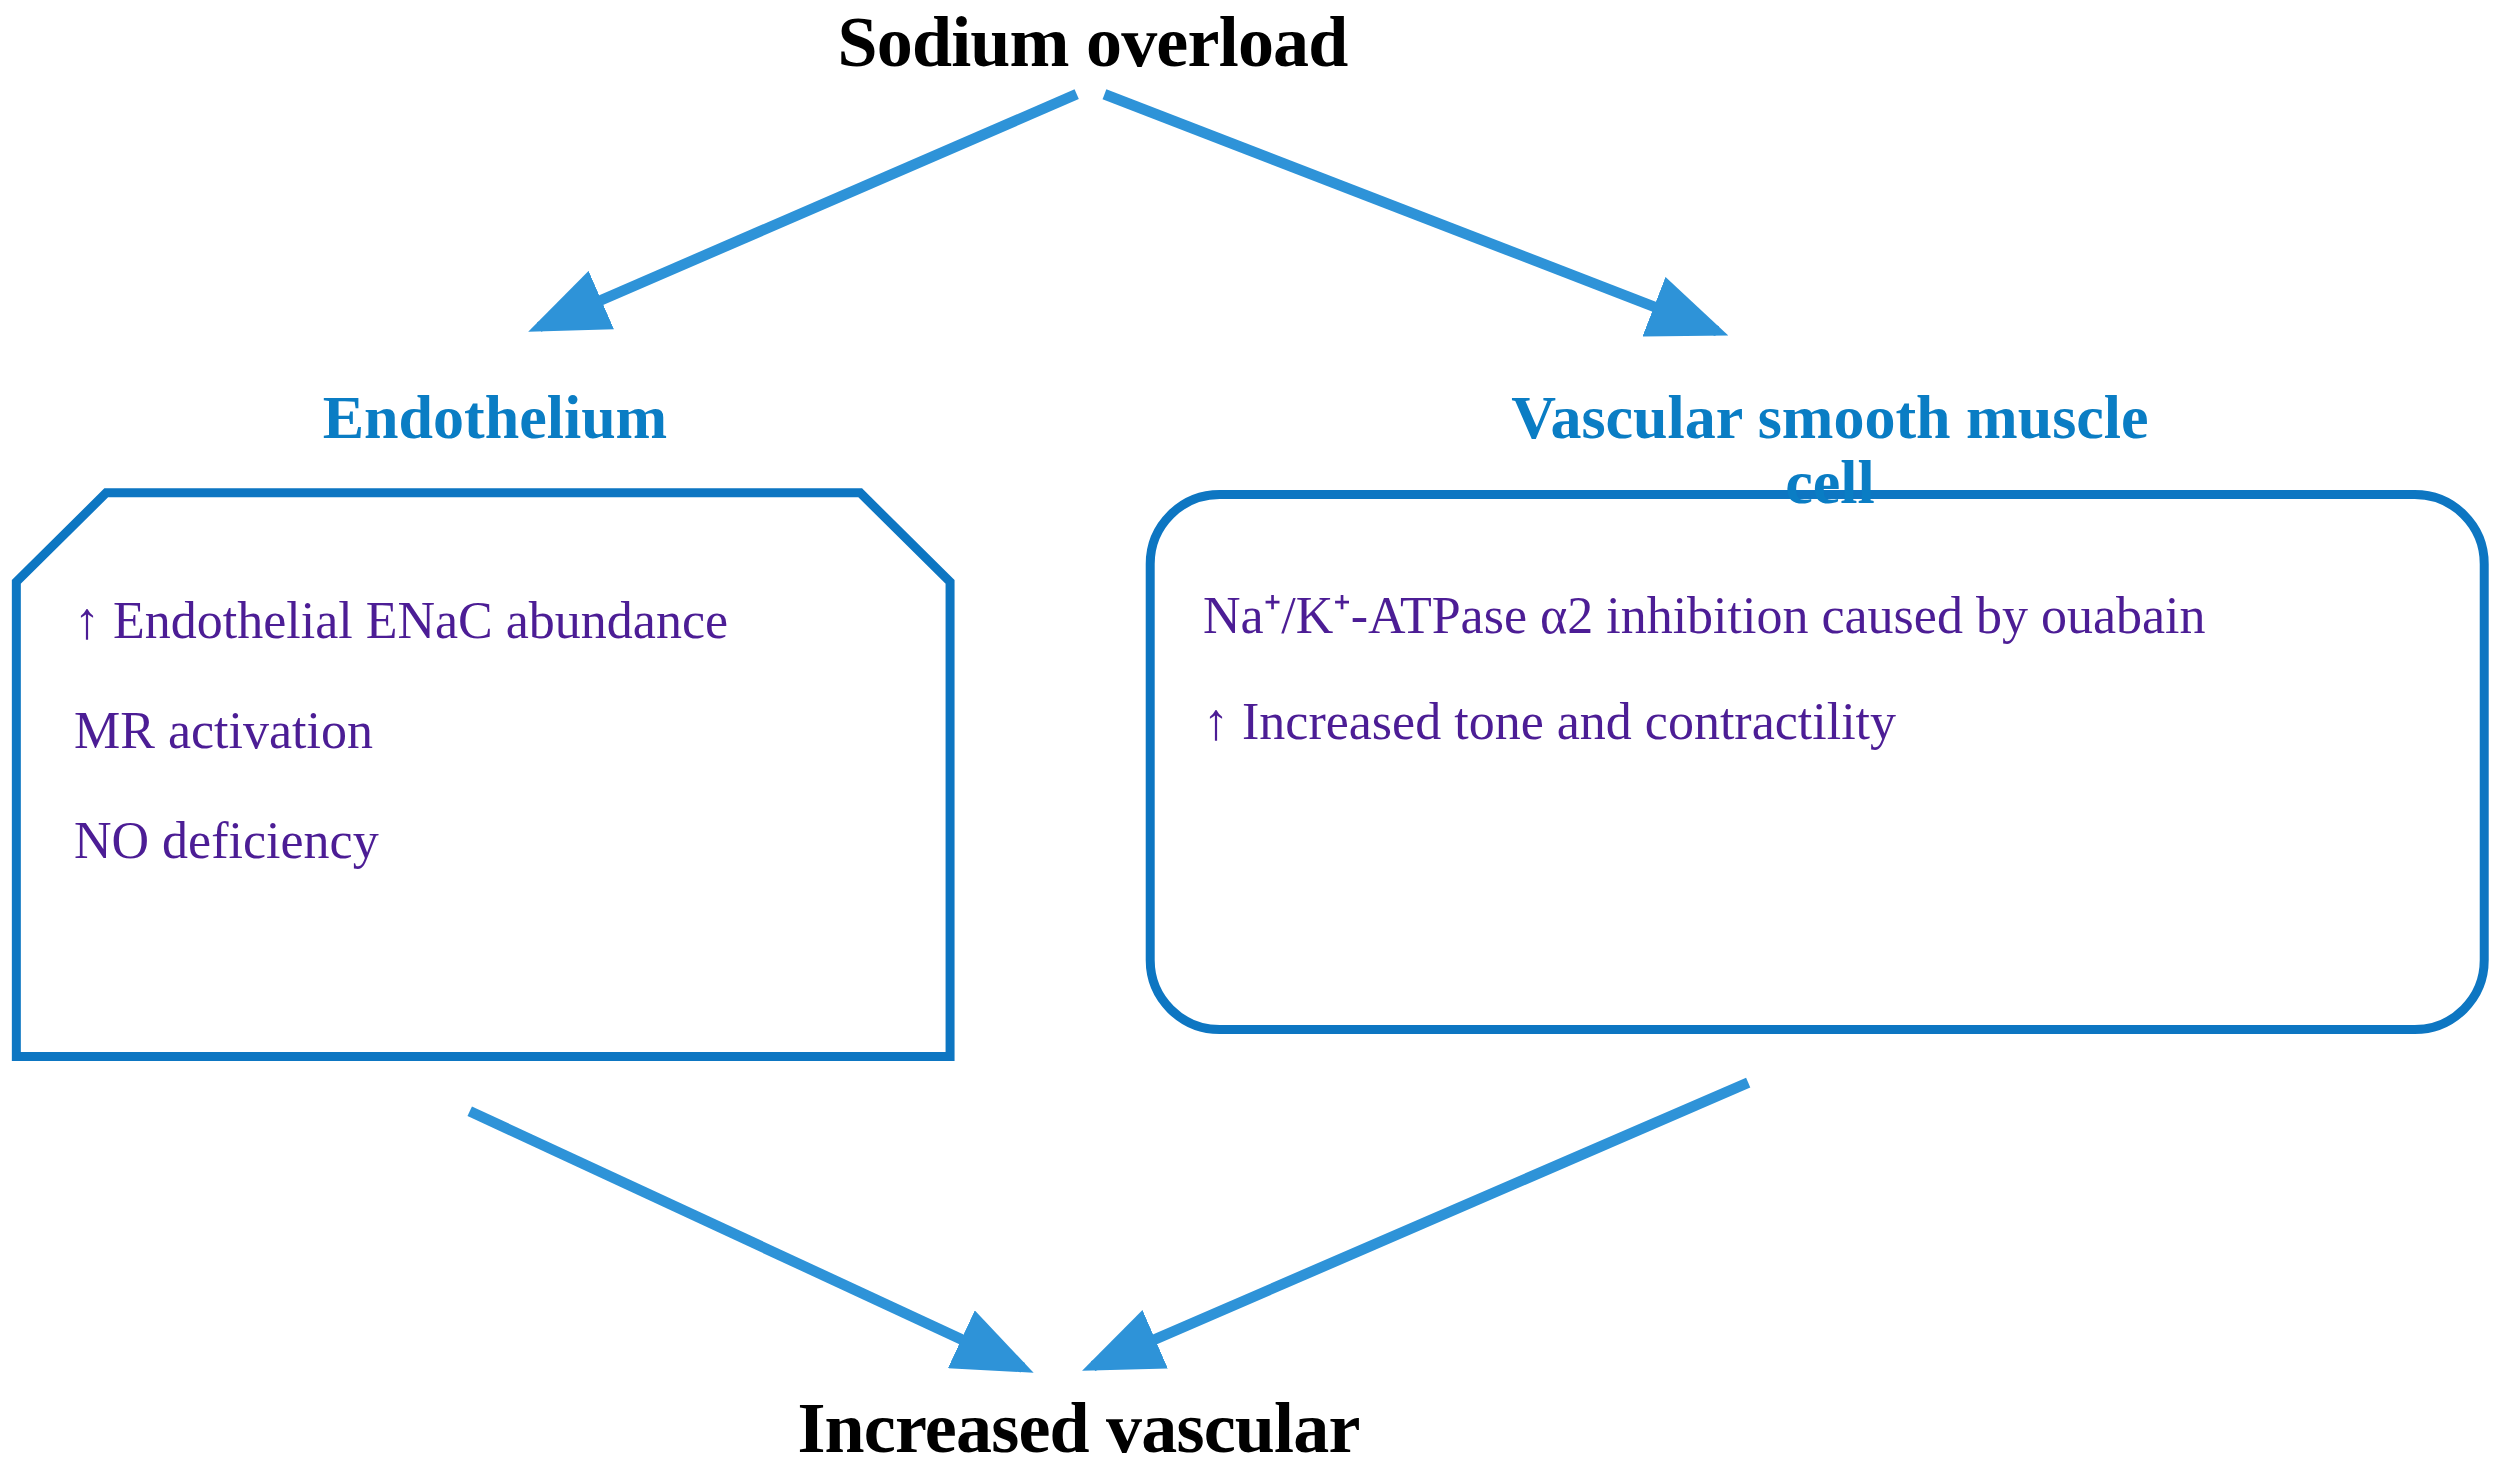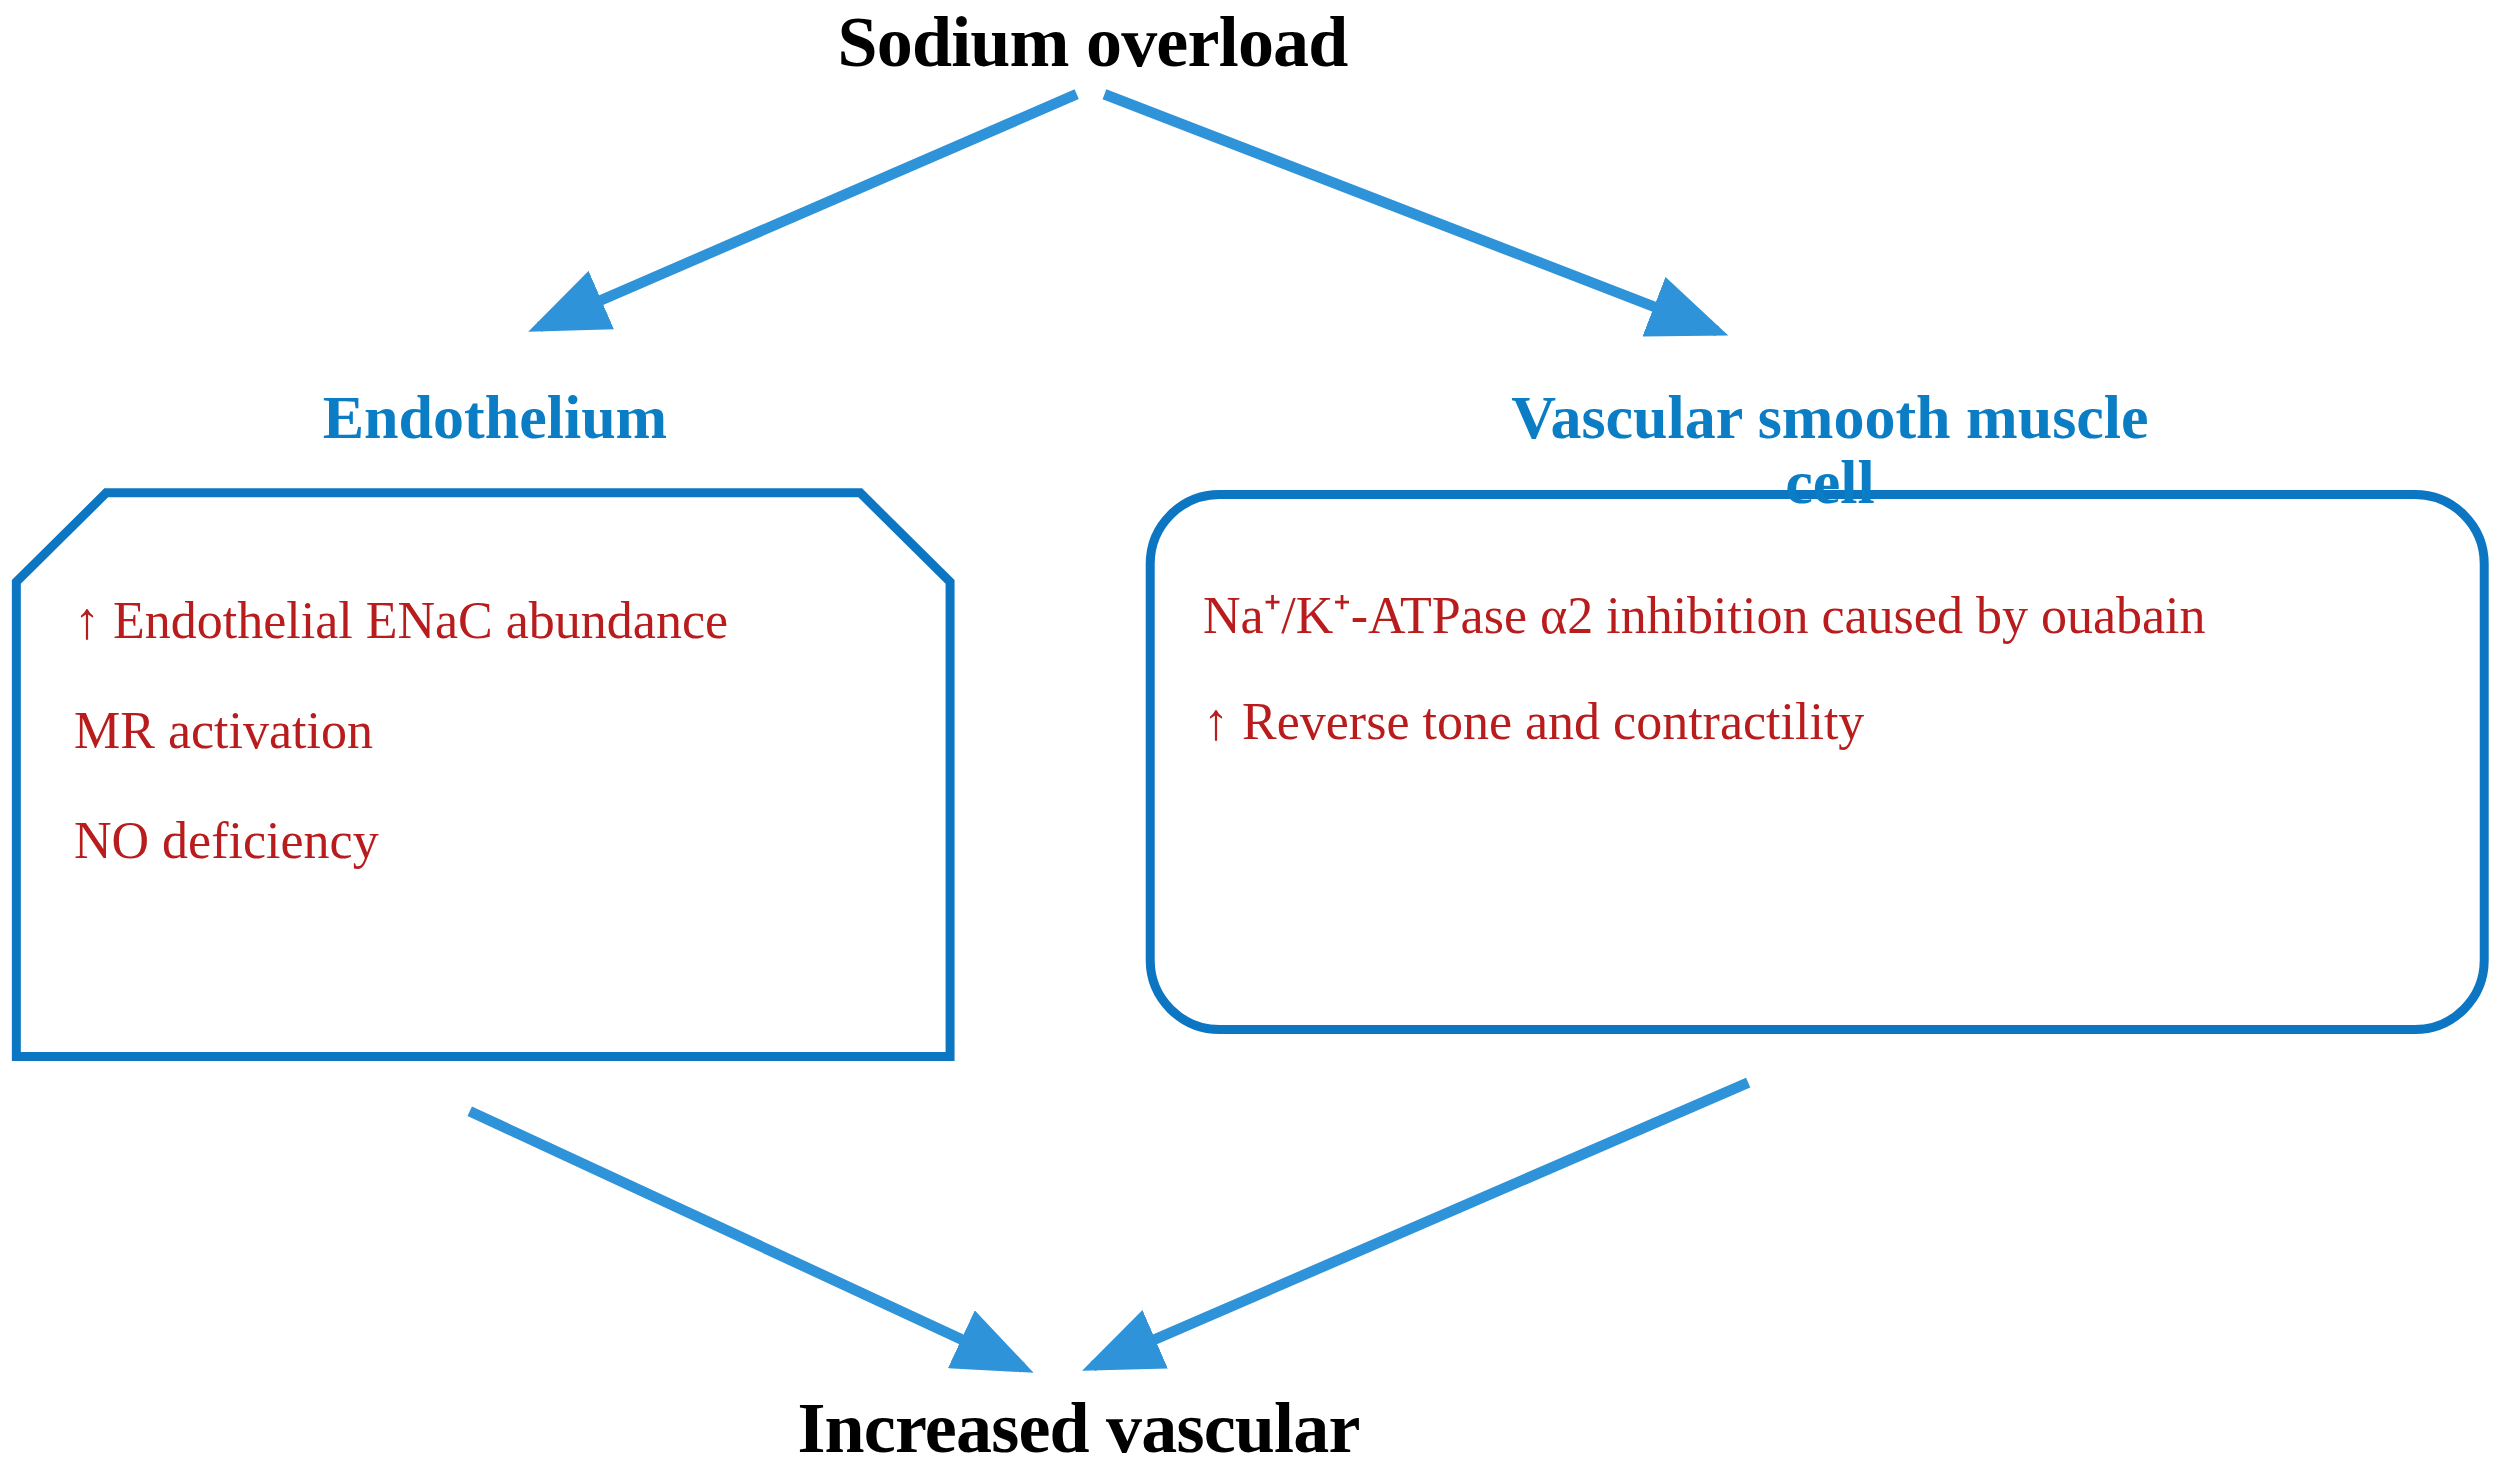--- a/index.html
+++ b/index.html
@@ -27,21 +27,21 @@
   }
   .branch-heading{
     position:absolute;top:385px;width:654px;text-align:center;
     font-size:62px;font-weight:700;color:var(--heading-blue);
     line-height:1.05;
   }
   .branch-heading.left{left:168px;}
   .branch-heading.right{left:1503px;}
   .box-lines{position:absolute;display:block;}
   .box-lines .line{
-    font-size:52px;color:#b91c1c;height:110px;line-height:110px;
+    font-size:52px;color:#4c1d95;height:110px;line-height:110px;
     white-space:nowrap;
   }
   .box-lines.left{left:74px;top:566px;}
   .box-lines.left .line{height:110px;line-height:110px;}
   .box-lines.right{left:1203px;top:563px;}
   .box-lines.right .line{height:106px;line-height:106px;}
 </style>
 </head>
 <body>
 
@@ -72,19 +72,19 @@
   <div class="branch-heading right">Vascular smooth muscle cell</div>
 
   <div class="box-lines left">
     <div class="line">↑ Endothelial ENaC abundance</div>
     <div class="line">MR activation</div>
     <div class="line">NO deficiency</div>
   </div>
 
   <div class="box-lines right">
     <div class="line">Na⁺/K⁺-ATPase α2 inhibition caused by ouabain</div>
-    <div class="line">↑ Reverse tone and contractility</div>
+    <div class="line">↑ Increased tone and contractility</div>
   </div>
 
   <div class="caption">Increased vascular resistance</div>
 
 </div>
 
 
 </body></html>

